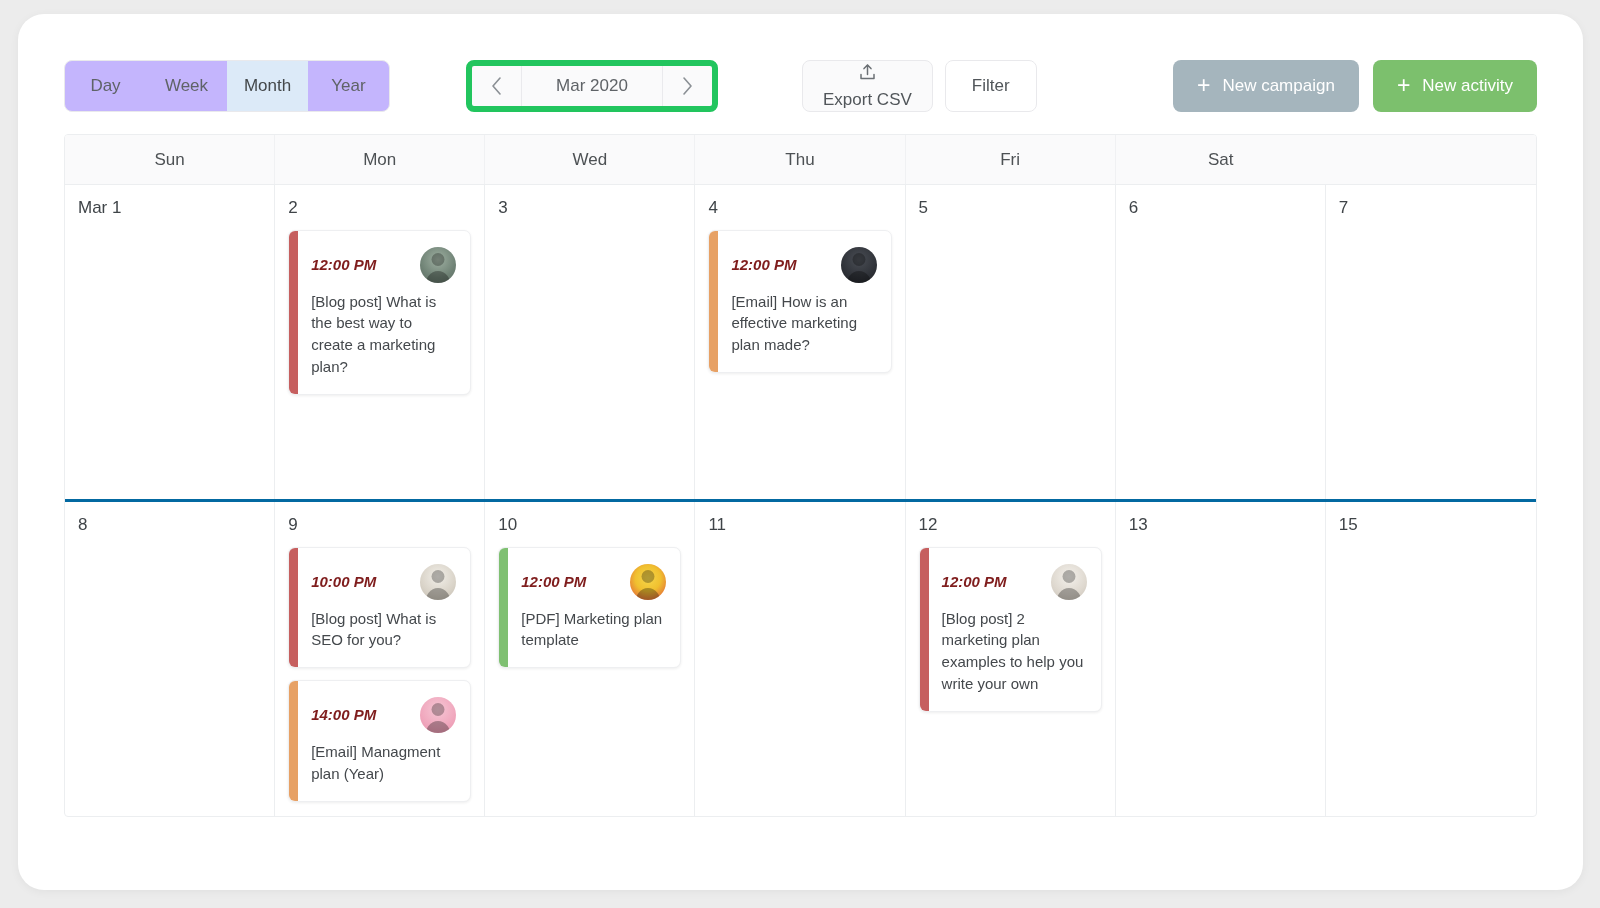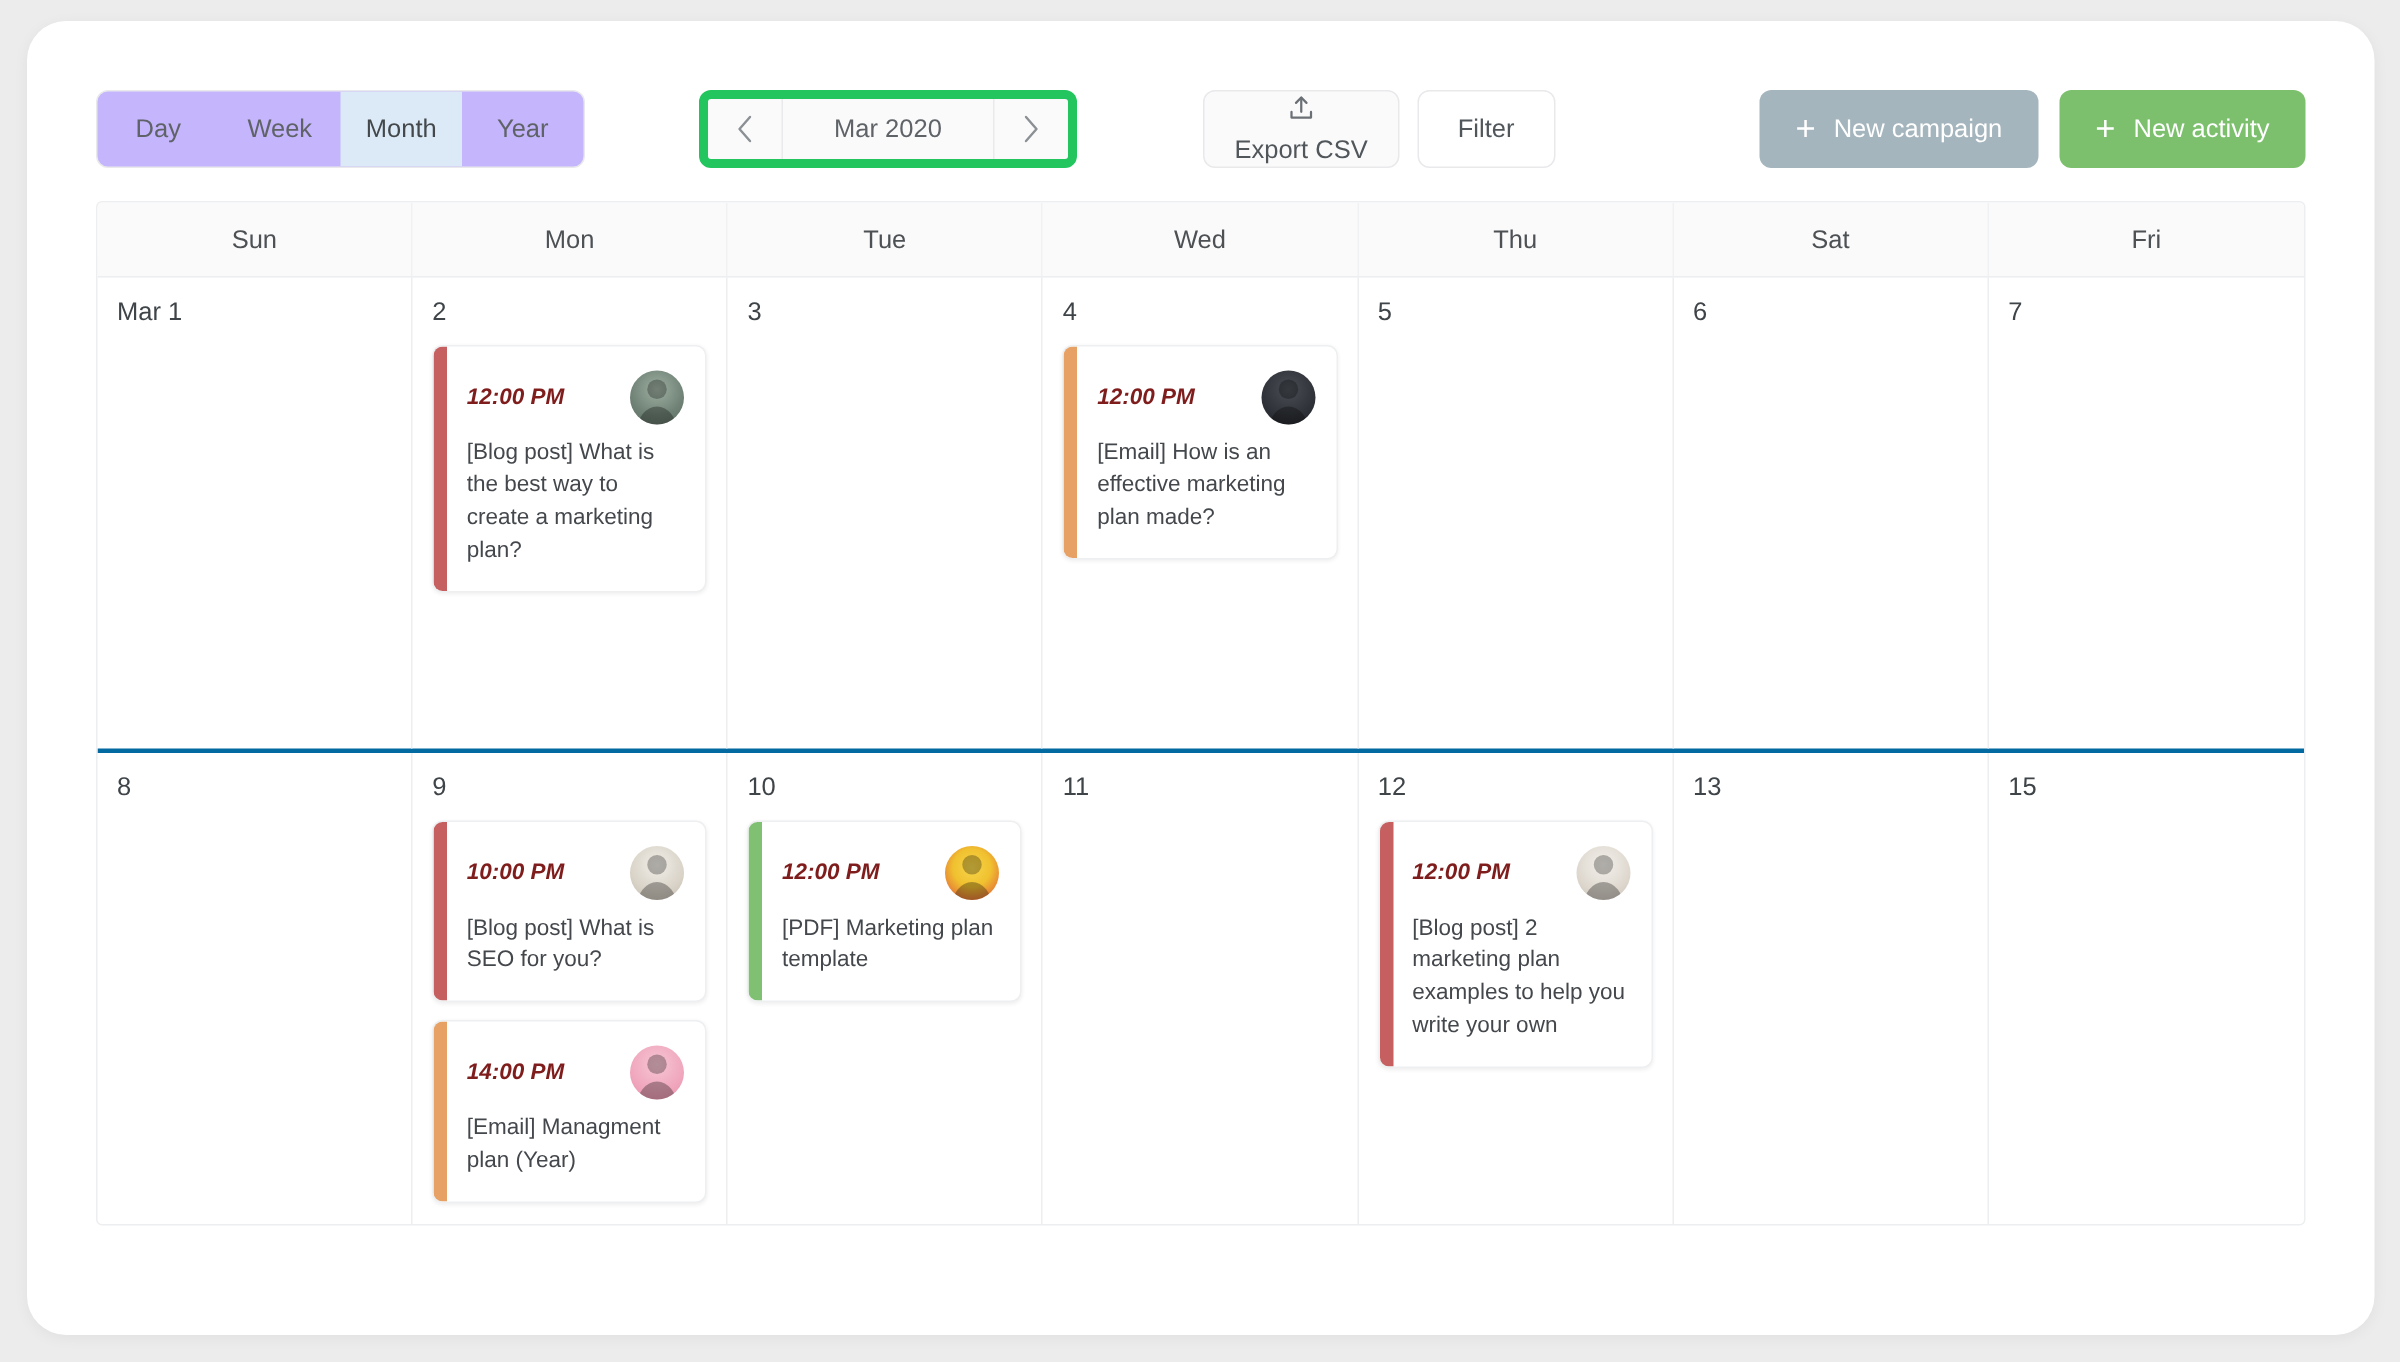--- a/index.html
+++ b/index.html
@@ -333,25 +333,24 @@
       <span class="plus">+</span>
       <span>New activity</span>
     </button>
 
   </div>
 
   <div class="calendar">
     <div class="weekday-row">
         <div class="weekday">Sun</div>
         <div class="weekday">Mon</div>
-        <div class="weekday">Tue</div>
         <div class="weekday">Wed</div>
         <div class="weekday">Thu</div>
+        <div class="weekday">Fri</div>
         <div class="weekday">Sat</div>
-        <div class="weekday">Fri</div>
       </div>
     <div id="weeks">
         <div class="week-row">
           <div class="day-cell">
             <div class="day-number">Mar 1</div>
             <div class="events"></div>
           </div>
           <div class="day-cell">
             <div class="day-number">2</div>
             <div class="events">

